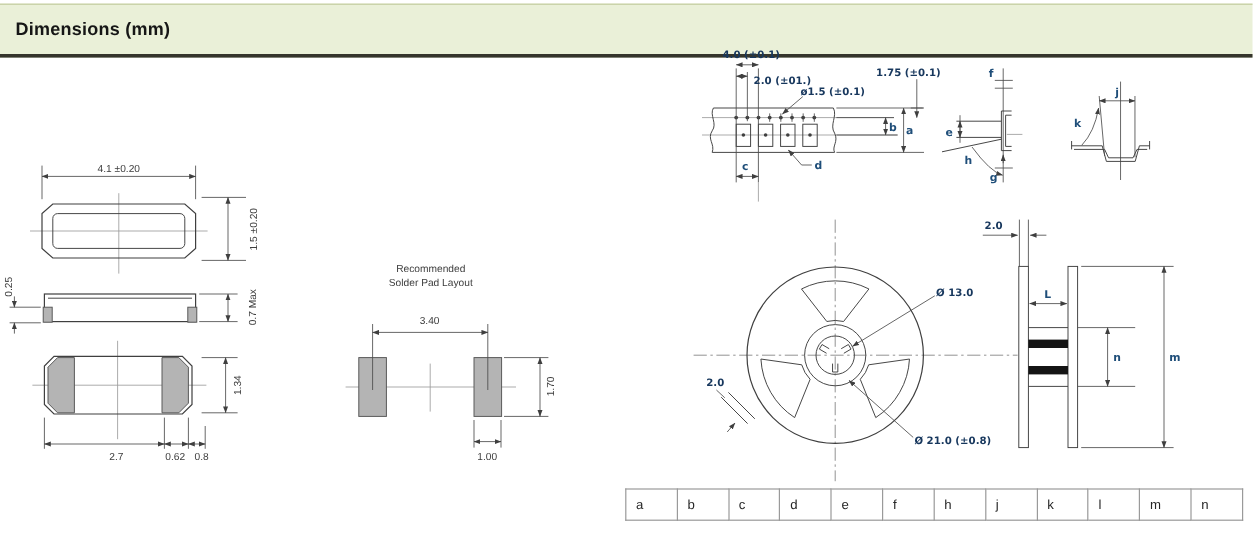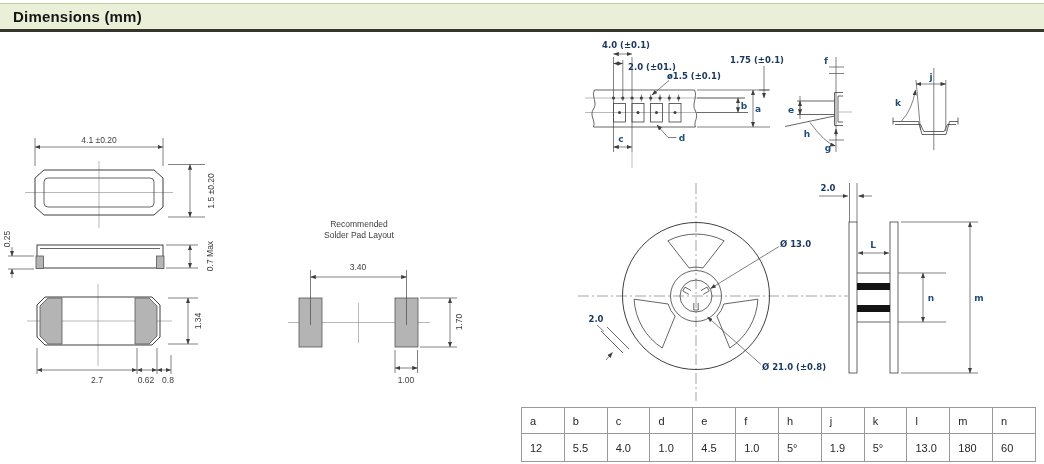--- a/index.html
+++ b/index.html
@@ -1,20 +1,20 @@
 <!DOCTYPE html>
 <html><head>
 <meta charset="utf-8">
 <style>
   html,body{margin:0;padding:0;background:#fff;}
   .page{position:relative;width:1044px;height:464px;background:#fff;overflow:hidden;
         font-family:"Liberation Sans",sans-serif;}
   .hdr{position:absolute;left:0;top:3px;width:1044px;height:25px;background:#eaf0d8;
        border-top:1px solid #c3cd9e;border-bottom:3px solid #35352c;box-sizing:content-box;
-       display:flex;justify-content:space-between;align-items:center;padding:0 13px;width:1018px;}
+       display:flex;justify-content:space-between;align-items:center;padding:8px 13px;width:1018px;}
   .hdr .t{font-size:15px;font-weight:bold;color:#161616;letter-spacing:0.2px;}
   svg.draw{position:absolute;left:0;top:0;}
   
   .ln{stroke:#3f3f3f;stroke-width:1;fill:none;}
   .ln2{stroke:#3f3f3f;stroke-width:0.8;fill:none;}
   .dim{stroke:#4a4a4a;stroke-width:0.7;fill:none;}
   .cl{stroke:#9b9b9b;stroke-width:0.7;fill:none;}
   .cld{stroke:#8d8d8d;stroke-width:0.8;fill:none;stroke-dasharray:11 3 2 3;}
   .pad{fill:#b4b4b4;stroke:#555;stroke-width:0.8;}
   .blk{fill:#141414;stroke:none;}
@@ -281,31 +281,17 @@
         <td>d</td>
         <td>e</td>
         <td>f</td>
         <td>h</td>
         <td>j</td>
         <td>k</td>
         <td>l</td>
         <td>m</td>
         <td>n</td>
       </tr>
-      <tr class="vals">
-        <td>12</td>
-        <td>5.5</td>
-        <td>4.0</td>
-        <td>1.0</td>
-        <td>4.5</td>
-        <td>1.0</td>
-        <td>5°</td>
-        <td>1.9</td>
-        <td>5°</td>
-        <td>13.0</td>
-        <td>180</td>
-        <td>60</td>
-      </tr>
     </tbody>
       </table>
   </div>
 
 </div>
 
 </body></html>

